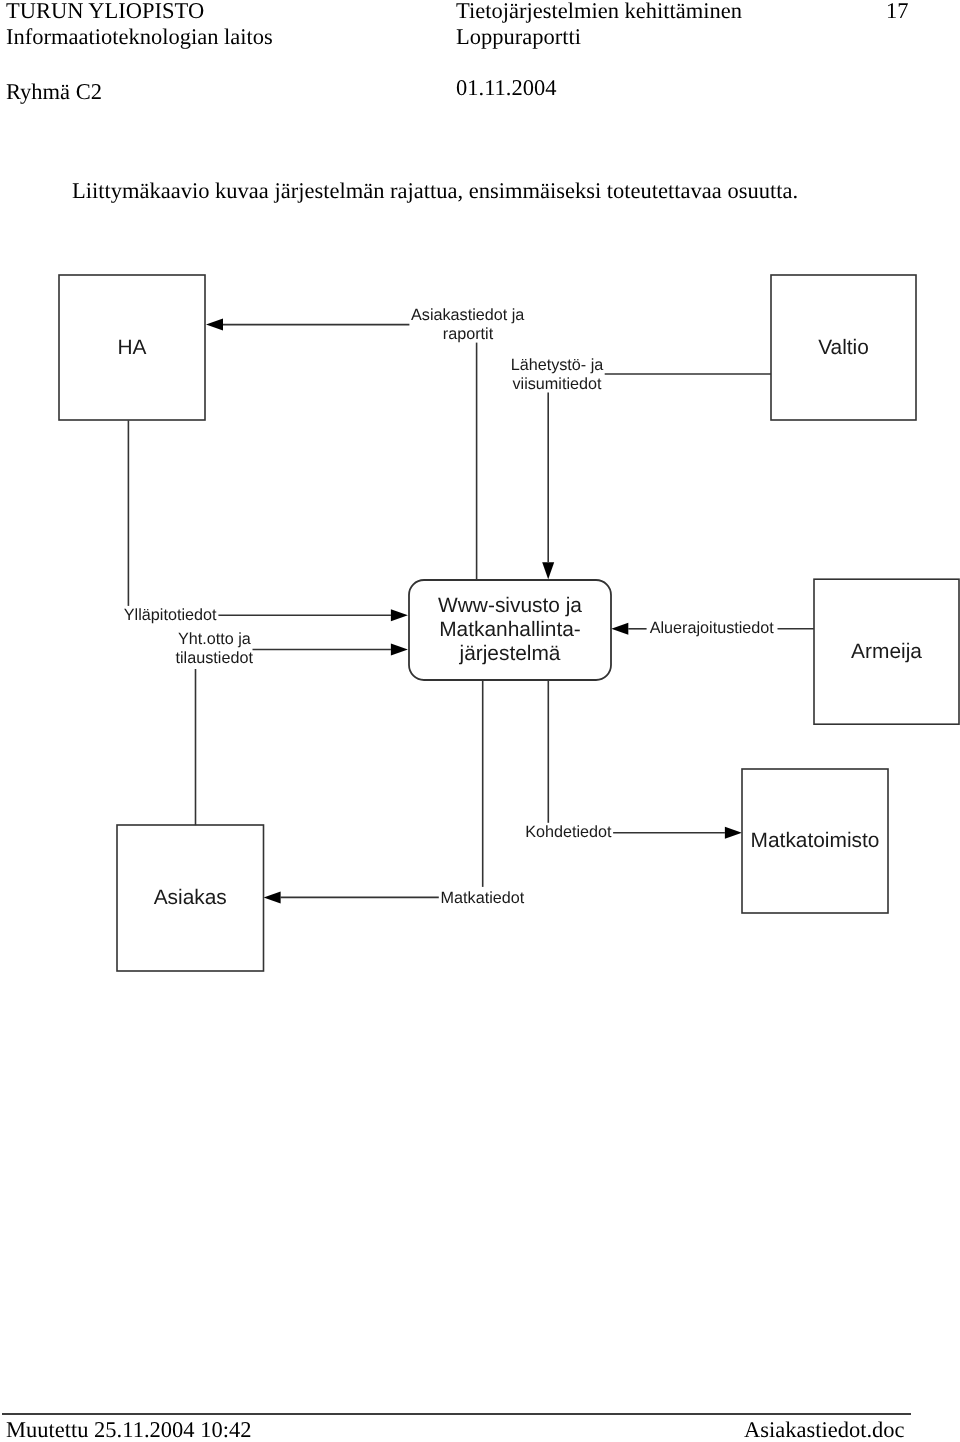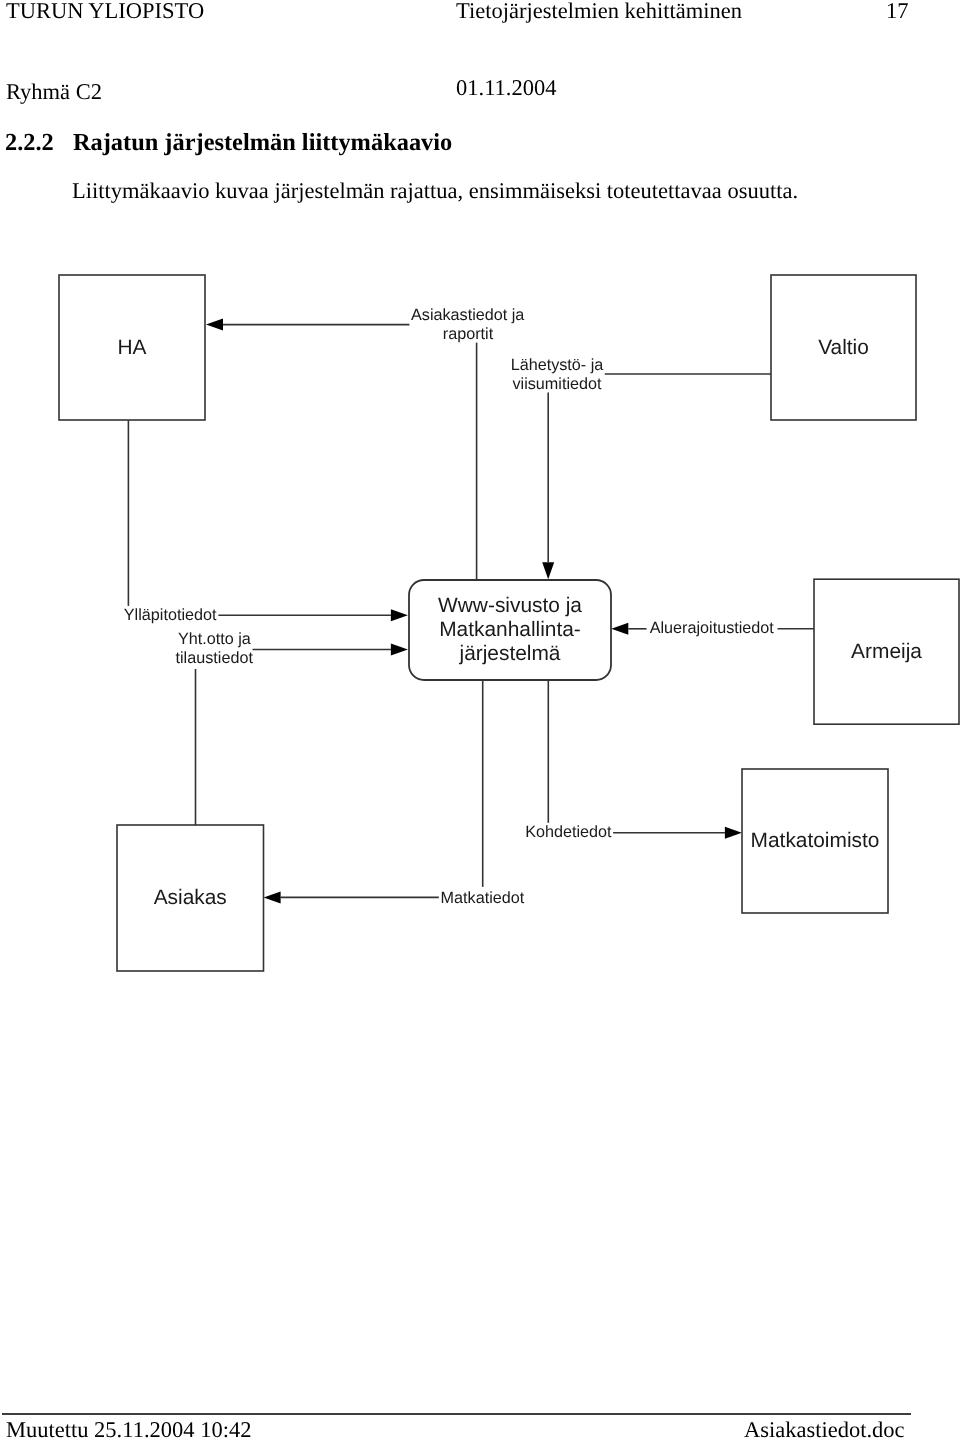--- a/index.html
+++ b/index.html
@@ -25,32 +25,33 @@
   #foot-right {left:744px;top:1417px;}
   svg#diagram {position:absolute;left:0px;top:0px;}
 </style>
 </head>
 <body>
 
 <div class="page">
 
   <div class="t serif" id="hdr-left">
     <div>TURUN YLIOPISTO</div>
+    <div>Informaatioteknologian laitos</div>
   </div>
 
   <div class="t serif" id="hdr-mid">
     <div>Tietojärjestelmien kehittäminen</div>
+    <div>Loppuraportti</div>
   </div>
 
   <div class="t serif" id="hdr-page">17</div>
 
   <div class="t serif" id="meta-group">Ryhmä C2</div>
   <div class="t serif" id="meta-date">01.11.2004</div>
 
-  <div class="t" id="heading"><span class="num">2.2.2</span><span>Rajatun järjestelmän liittymäkaavio</span></div>
 
   <div class="t serif" id="para">Liittymäkaavio kuvaa järjestelmän rajattua, ensimmäiseksi toteutettavaa osuutta.</div>
 
   <div id="footrule"></div>
   <div class="t serif" id="foot-left">Muutettu 25.11.2004 10:42</div>
   <div class="t serif" id="foot-right">Asiakastiedot.doc</div>
 
   <svg id="diagram" width="960" height="1442" viewBox="0 0 960 1442">
       <path d="M409.4 324.6 L223 324.6" fill="none" stroke="#333333" stroke-width="1.6" stroke-linecap="butt"></path>
       <path d="M476.6 342.6 L476.6 580" fill="none" stroke="#333333" stroke-width="1.6" stroke-linecap="butt"></path>

